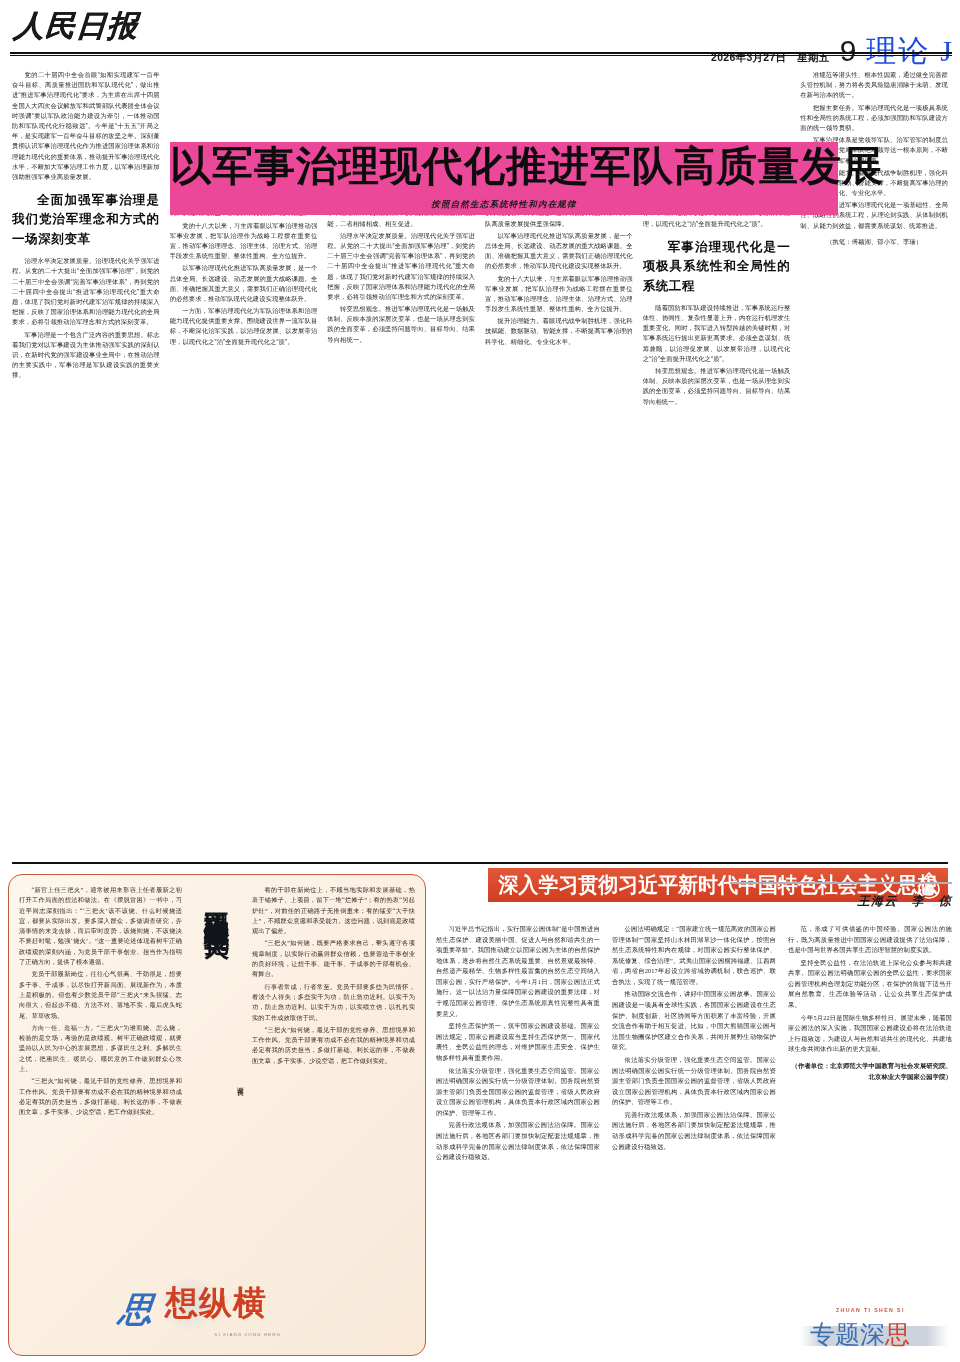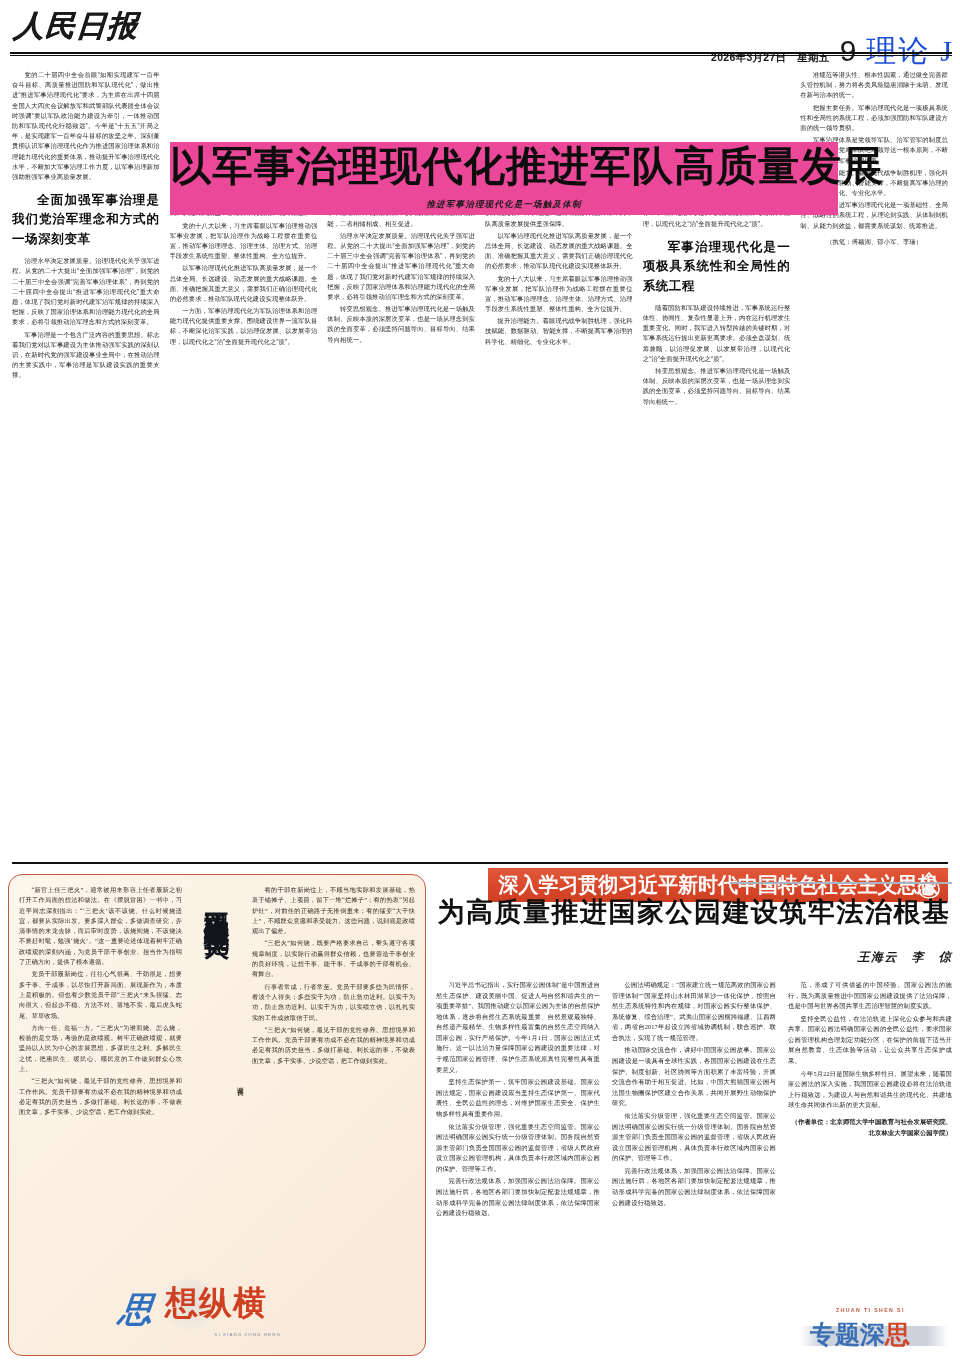--- a/index.html
+++ b/index.html
@@ -388,21 +388,21 @@
     width: 148px;
     height: 20px;
     background: linear-gradient(90deg, rgba(200,206,216,0) 0%, rgba(196,203,214,0.85) 14%, rgba(196,203,214,0.85) 86%, rgba(200,206,216,0) 100%);
   }
   .logo-ztss-text {
     position: absolute;
     left: 10px;
     top: 10px;
     font-family: "Liberation Sans", sans-serif;
     font-size: 25px;
-    font-weight: bold;
+    font-weight: normal;
     letter-spacing: 0px;
     white-space: nowrap;
   }
   .zt-blue { color: #3a6fb5; }
   .zt-red { color: #d1452a; }
   .logo-ztss-py {
     position: absolute;
     left: 36px;
     top: -1px;
     font-family: "Liberation Sans", sans-serif;
@@ -424,21 +424,21 @@
     <span class="masthead-section">J</span>
   </div>
   <div class="masthead-rule"></div>
   <div class="masthead-rule2"></div>
 </div>
 
 <div class="top-article">
 
   <div class="headline-block">
     <div class="headline-main">以军事治理现代化推进军队高质量发展</div>
-    <div class="headline-byline">推进军事治理现代化是一场触及体制</div>
+    <div class="headline-byline">按照自然生态系统特性和内在规律</div>
   </div>
 
   <div class="top-grid">
 
     <div class="col">
 
       <div class="body-text">
         <p>党的二十届四中全会首眼“如期实现建军一百年奋斗目标、高质量推进国防和军队现代化”，做出推进“推进军事治理现代化”要求，为主席在出席十四届全国人大四次会议解放军和武警部队代表团全体会议时强调“要以军队政治能力建设为牵引，一体推动国防和军队现代化行稳致远”。今年是“十五五”开局之年，是实现建军一百年奋斗目标的攻坚之年。深刻董贯彻认识军事治理现代化作为推进国家治理体系和治理能力现代化的重要体系，推动提升军事治理现代化水平，不断加大军事治理工作力度，以军事治理新加强助推强军事业高质量发展。</p>
         <div class="subhead">全面加强军事治理是我们党治军理念和方式的一场深刻变革</div>
         <p>治理水平决定发展质量。治理现代化关乎强军进程。从党的二十大提出“全面加强军事治理”，到党的二十届三中全会强调“完善军事治理体系”，再到党的二十届四中全会提出“推进军事治理现代化”重大命题，体现了我们党对新时代建军治军规律的持续深入把握，反映了国家治理体系和治理能力现代化的全局要求，必将引领推动治军理念和方式的深刻变革。</p>
@@ -538,21 +538,20 @@
     <div class="logo-sxzh">
       <div class="logo-sxzh-disc"></div>
       <span class="logo-sxzh-si">思</span>
       <span class="logo-sxzh-rest">想纵横</span>
       <span class="logo-sxzh-py">SI XIANG ZONG HENG</span>
     </div>
   </div>
 
   <div class="right-article">
     <div class="right-topline"></div>
-    <div class="right-headline">为高质量推进国家公园建设筑牢法治根基</div>
     <div class="right-byline">王海云　李　倞</div>
 
     <div class="right-grid">
 
       <div class="right-col">
 
         <div class="right-text">
           <p>习近平总书记指出，实行国家公园体制“是中国推进自然生态保护、建设美丽中国、促进人与自然和谐共生的一项重要举措”。我国推动建立以国家公园为主体的自然保护地体系，逐步将自然生态系统最重要、自然景观最独特、自然遗产最精华、生物多样性最富集的自然生态空间纳入国家公园，实行严格保护。今年1月1日，国家公园法正式施行。这一以法治力量保障国家公园建设的重要法律，对于规范国家公园管理、保护生态系统原真性完整性具有重要意义。</p>
           <p>坚持生态保护第一，筑牢国家公园建设基础。国家公园法规定，国家公园建设应当坚持生态保护第一、国家代表性、全民公益性的理念，对维护国家生态安全、保护生物多样性具有重要作用。</p>
           <p>依法落实分级管理，强化重要生态空间监管。国家公园法明确国家公园实行统一分级管理体制。国务院自然资源主管部门负责全国国家公园的监督管理，省级人民政府设立国家公园管理机构，具体负责本行政区域内国家公园的保护、管理等工作。</p>

